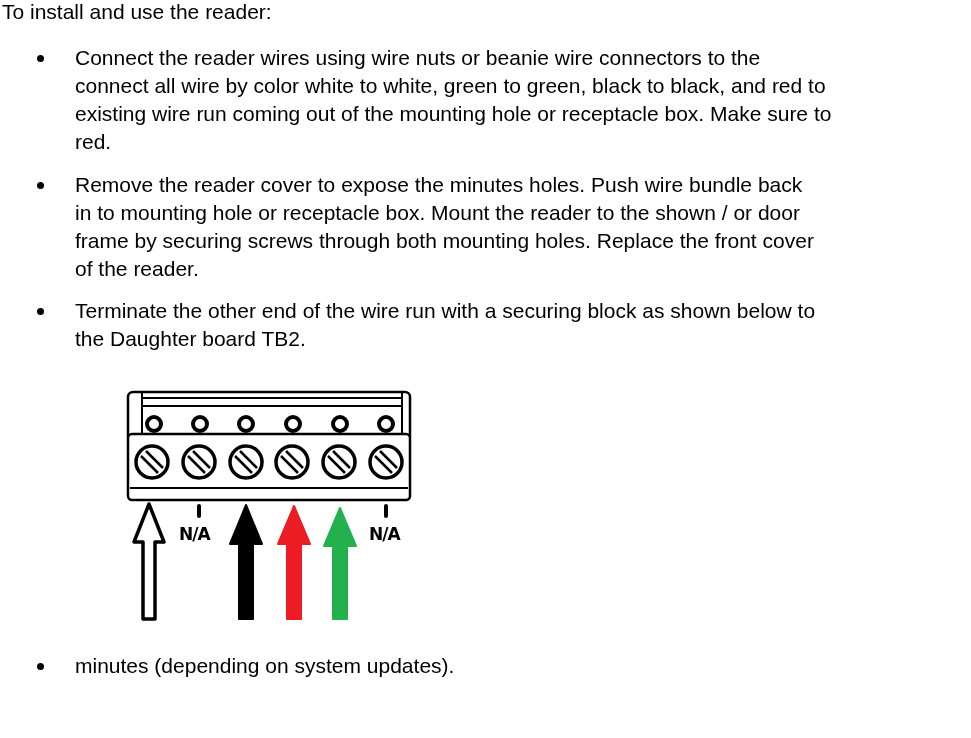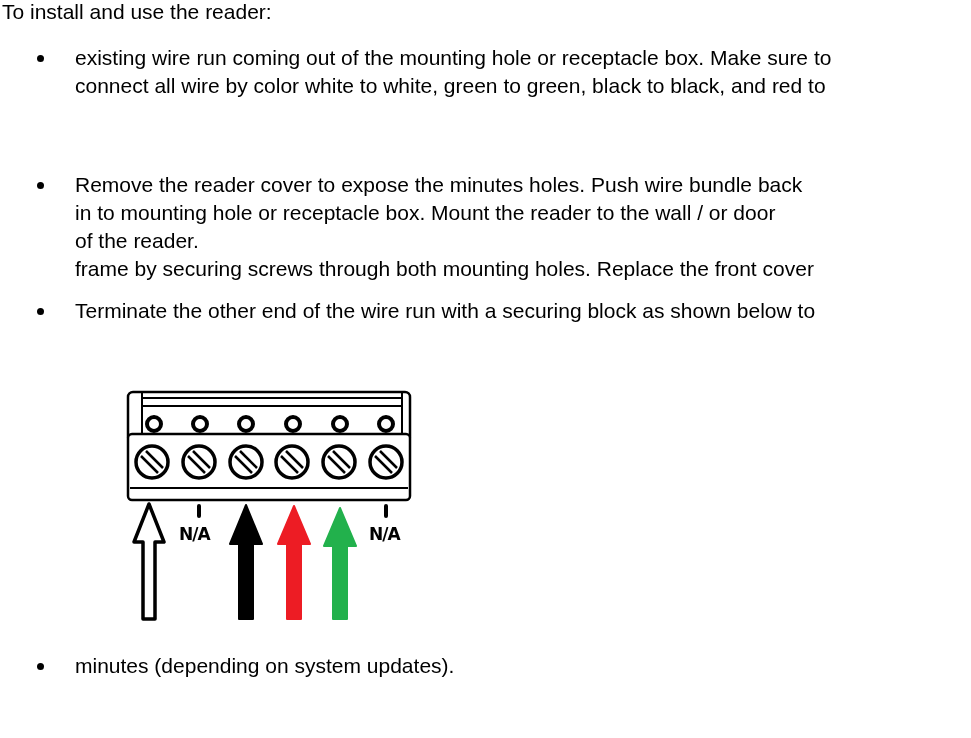--- a/index.html
+++ b/index.html
@@ -56,39 +56,42 @@
     }
   </style>
 </head>
 <body>
 
 <div class="intro">To install and use the reader:</div>
 
 <div class="bullet-block" style="top:44px;">
   <div class="bullet-dot" style="top:11px;"></div>
   <div class="bullet-lines">
+    <span>Connect the reader wires using wire nuts or beanie wire connectors to the</span>
+    <span>connect all wire by color white to white, green to green, black to black, and red to</span>
     <span>existing wire run coming out of the mounting hole or receptacle box. Make sure to</span>
-    <span>connect all wire by color white to white, green to green, black to black, and red to</span>
+    <span>red.</span>
   </div>
 </div>
 
 <div class="bullet-block" style="top:171px;">
   <div class="bullet-dot" style="top:11px;"></div>
   <div class="bullet-lines">
     <span>Remove the reader cover to expose the minutes holes. Push wire bundle back</span>
-    <span>in to mounting hole or receptacle box. Mount the reader to the wall / or door</span>
+    <span>in to mounting hole or receptacle box. Mount the reader to the shown / or door</span>
+    <span>frame by securing screws through both mounting holes. Replace the front cover</span>
     <span>of the reader.</span>
-    <span>frame by securing screws through both mounting holes. Replace the front cover</span>
   </div>
 </div>
 
 <div class="bullet-block" style="top:297px;">
   <div class="bullet-dot" style="top:11px;"></div>
   <div class="bullet-lines">
     <span>Terminate the other end of the wire run with a securing block as shown below to</span>
+    <span>the Daughter board TB2.</span>
   </div>
 </div>
 
 <div class="diagram">
   <svg width="300" height="245" viewBox="0 0 300 245" xmlns="http://www.w3.org/2000/svg">
 
     <g>
       <rect x="8" y="8" width="282" height="50" rx="5" fill="#fff" stroke="#000" stroke-width="2.5"></rect>
       <line x1="22" y1="8" x2="22" y2="58" stroke="#000" stroke-width="2"></line>
       <line x1="282" y1="8" x2="282" y2="58" stroke="#000" stroke-width="2"></line>

